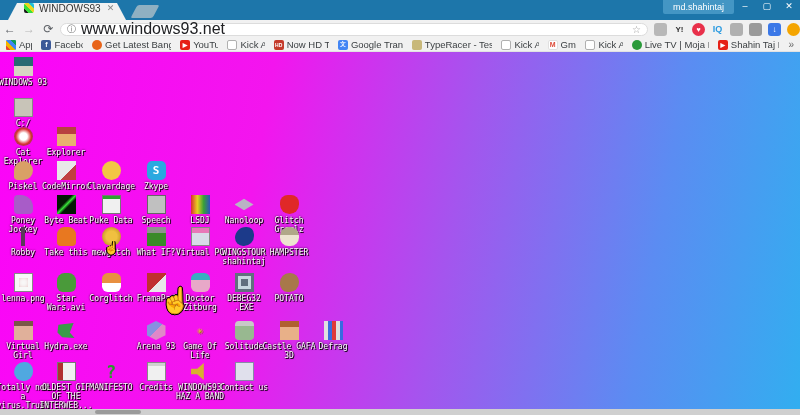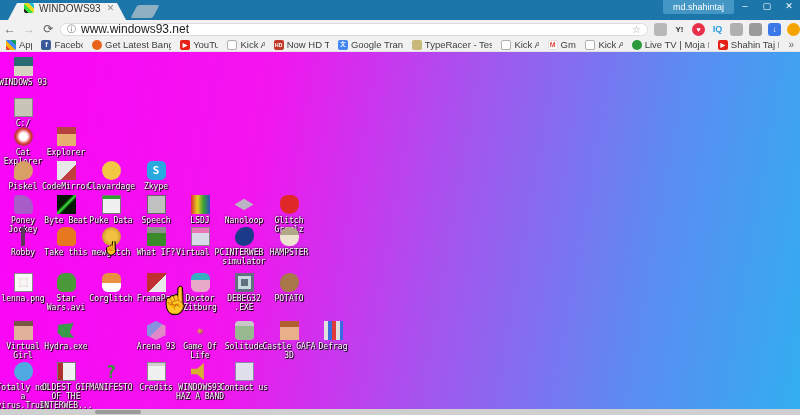--- a/index.html
+++ b/index.html
@@ -19,21 +19,21 @@
   .tab-close{margin-left:6px;color:#888;font-size:9px;}
   .newtab-btn{position:absolute;left:134px;top:5px;width:22px;height:13px;background:#8fb0c2;transform:skewX(-28deg);border-radius:2px;}
 
   
   .toolbar{position:absolute;left:0;top:20px;width:800px;height:18px;background:#f1f1f1;display:flex;align-items:center;}
   .nav-btn{width:20px;text-align:center;font-size:12px;color:#5f6368;}
   .nav-btn.disabled{color:#b8b8b8;}
   .urlbar{height:13px;flex:0 0 588px;margin-left:2px;background:#fff;border:1px solid #dcdcdc;border-radius:12px;
     display:flex;align-items:center;padding:0 6px;box-sizing:border-box;}
   .url-info{font-size:9px;color:#757575;margin-right:5px;}
-  .url-text{font-size:12px;color:#202124;flex:1;white-space:nowrap;overflow:hidden;}
+  .url-text{font-size:16px;color:#202124;flex:1;white-space:nowrap;overflow:hidden;}
   .url-star{font-size:10px;color:#9a9a9a;}
   .ext-row{display:flex;align-items:center;margin-left:6px;gap:6px;}
   .ext{width:13px;height:13px;border-radius:3px;font-size:8px;font-weight:bold;display:flex;align-items:center;justify-content:center;color:#fff;}
   .ext.clip{background:#b8b8b8;}
   .ext.ybadge{background:transparent;color:#333;}
   .ext.redheart{background:#e8304a;border-radius:50%;font-size:7px;}
   .ext.iq{background:transparent;color:#2a9ae0;font-size:9px;}
   .ext.greybox{background:#b0b0b0;}
   .ext.camera{background:#9a9a9a;}
   .ext.bluedl{background:#3b78e7;}
@@ -293,21 +293,21 @@
   <div class="dicon" style="left:128px;top:175px">
       <span class="ig g-what-if"></span>
       <span class="il">What IF?</span>
     </div>
   <div class="dicon" style="left:172px;top:175px">
       <span class="ig g-virtual-pc"></span>
       <span class="il">Virtual PC</span>
     </div>
   <div class="dicon" style="left:216px;top:175px">
       <span class="ig g-wingstour"></span>
-      <span class="il">INTERWEB simulator</span>
+      <span class="il">WINGSTOUR shahintaj</span>
     </div>
   <div class="dicon" style="left:261px;top:175px">
       <span class="ig g-hampster"></span>
       <span class="il">HAMPSTER</span>
     </div>
 
   <div class="dicon" style="left:-5px;top:221px">
       <span class="ig g-lenna"></span>
       <span class="il">lenna.png</span>
     </div>

